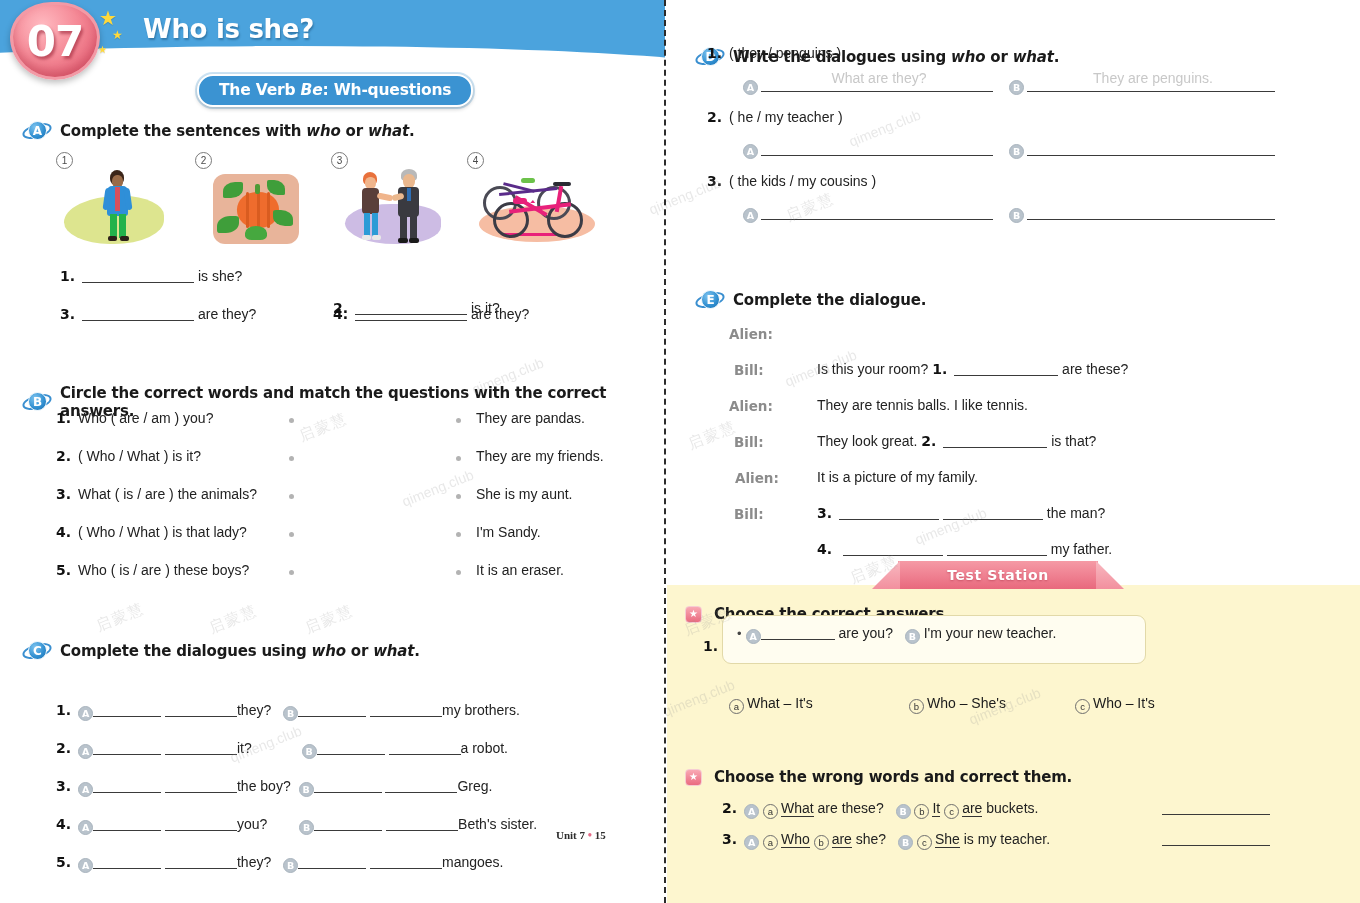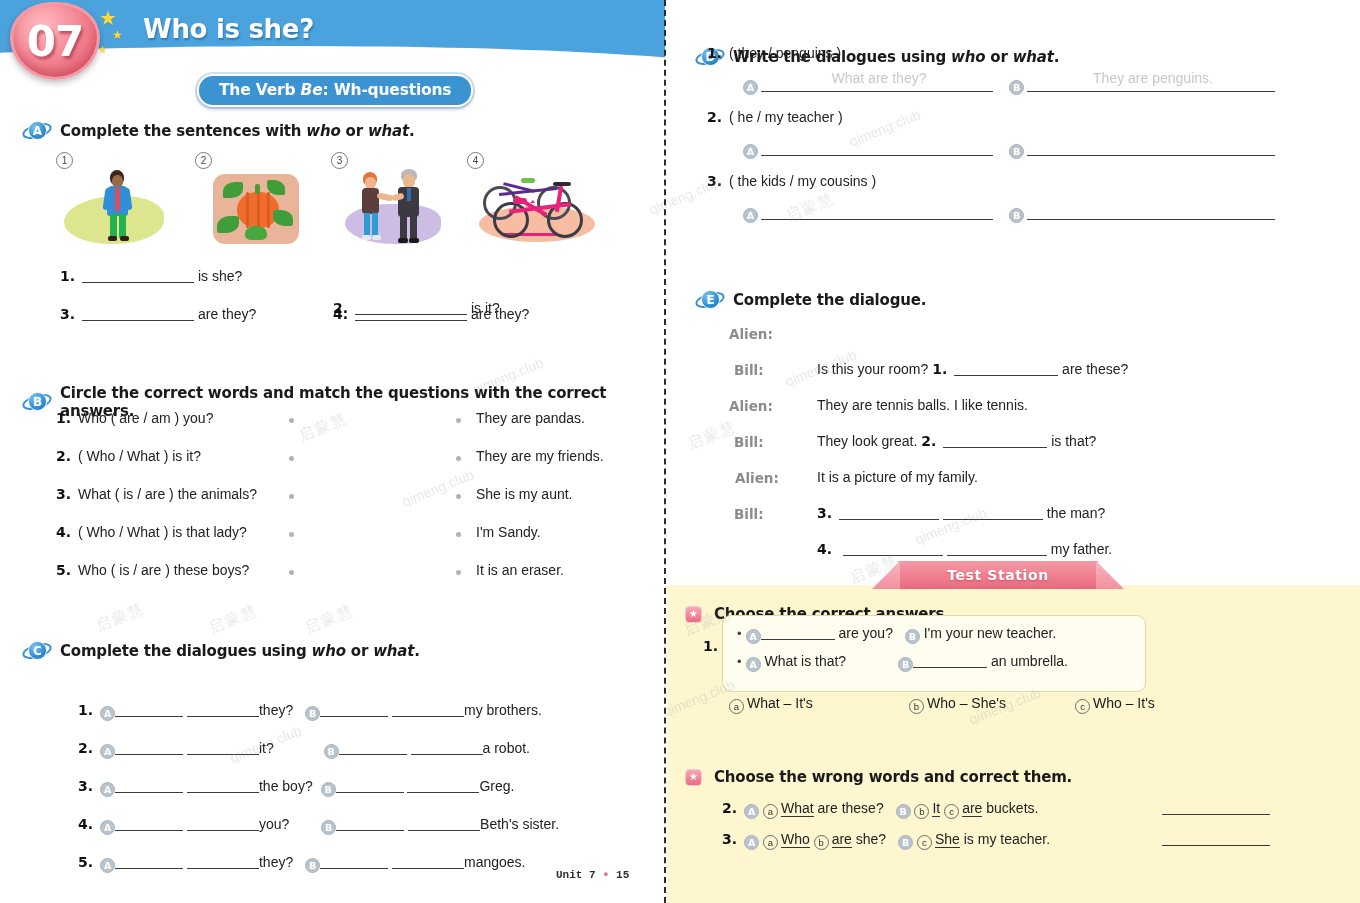--- a/index.html
+++ b/index.html
@@ -126,34 +126,34 @@
   
   .b-list { position:absolute; left:56px; top:410px; width:600px; }
   .b-row { position:relative; height:38px; }
   .b-q { position:absolute; left:0; top:0; font-size:14px; color:#222; white-space:nowrap; }
   .dotL { position:absolute; top:8px; width:5px; height:5px; border-radius:50%; background:#b3b3b3; }
   .b-a { position:absolute; left:420px; top:0; font-size:14px; color:#222; white-space:nowrap; }
   .dotR { position:absolute; left:400px; top:8px; width:5px; height:5px; border-radius:50%; background:#b3b3b3; }
 
   
   .c-list { position:absolute; left:56px; top:702px; width:600px; }
-  .c-row { position:relative; height:38px; font-size:14px; color:#222; white-space:nowrap;margin-left:22px; }
+  .c-row { position:relative; height:38px; font-size:14px; color:#222; white-space:nowrap; }
   .ab-badge {
     display:inline-flex; align-items:center; justify-content:center;
     width:15px; height:15px; border-radius:50%;
     background:#b9c3cc; color:#fff; font-size:9.5px; font-weight:bold;
     vertical-align:-2px; font-family:"DejaVu Sans", sans-serif;
     border:1px solid #a9b4be;
   }
 
   
   .footer-left {
-    position:absolute; left:556px; top:868px;
+    position:absolute; left:556px; top:828px;
     font-size:11px; font-weight:bold; color:#2e2e2e;
-    font-family:Liberation Mono, monospace;
+    font-family:Liberation Serif, serif;
   }
   .footer-left .dot { color:#e56b87; font-size:12px; }
 
   
   .d-list { position:absolute; left:40px; top:45px; width:640px; }
   .d-item { position:relative; margin-bottom:6px; }
   .d-cue { font-size:14px; color:#222; padding-left:14px; }
   .d-cue .qnum { margin-left:-14px; }
   .d-ans { position:relative; height:38px; padding-left:36px; margin-top:4px; }
   .d-slot { position:absolute; top:10px; }
@@ -554,24 +554,20 @@
 
     <div style="position:absolute; left:36px; top:52px;">
       <span class="qnum">1.</span>
     </div>
 
     <div class="q-box">
       <div class="q-line">
         <span class="bullet">•</span><span class="ab-badge">A</span><span class="blank" style="width:74px;"></span> <span>are you?</span>
         <span style="display:inline-block; width:8px;"></span><span class="ab-badge">B</span> <span>I'm your new teacher.</span>
       </div>
-      <div class="q-line">
-        <span class="bullet">•</span><span class="ab-badge">A</span> <span>What is that?</span>
-        <span style="display:inline-block; width:48px;"></span><span class="ab-badge">B</span><span class="blank" style="width:74px;"></span> <span>an umbrella.</span>
-      </div>
     </div>
 
     <div class="opts">
       <div class="opt" style="left:0;"><span class="circ-l">a</span><span>What – It's</span></div>
       <div class="opt" style="left:180px;"><span class="circ-l">b</span><span>Who – She's</span></div>
       <div class="opt" style="left:346px;"><span class="circ-l">c</span><span>Who – It's</span></div>
     </div>
 
     <div class="ts-head" style="position:absolute; left:18px; top:183px;">
       <div class="ts-icon">★</div>

